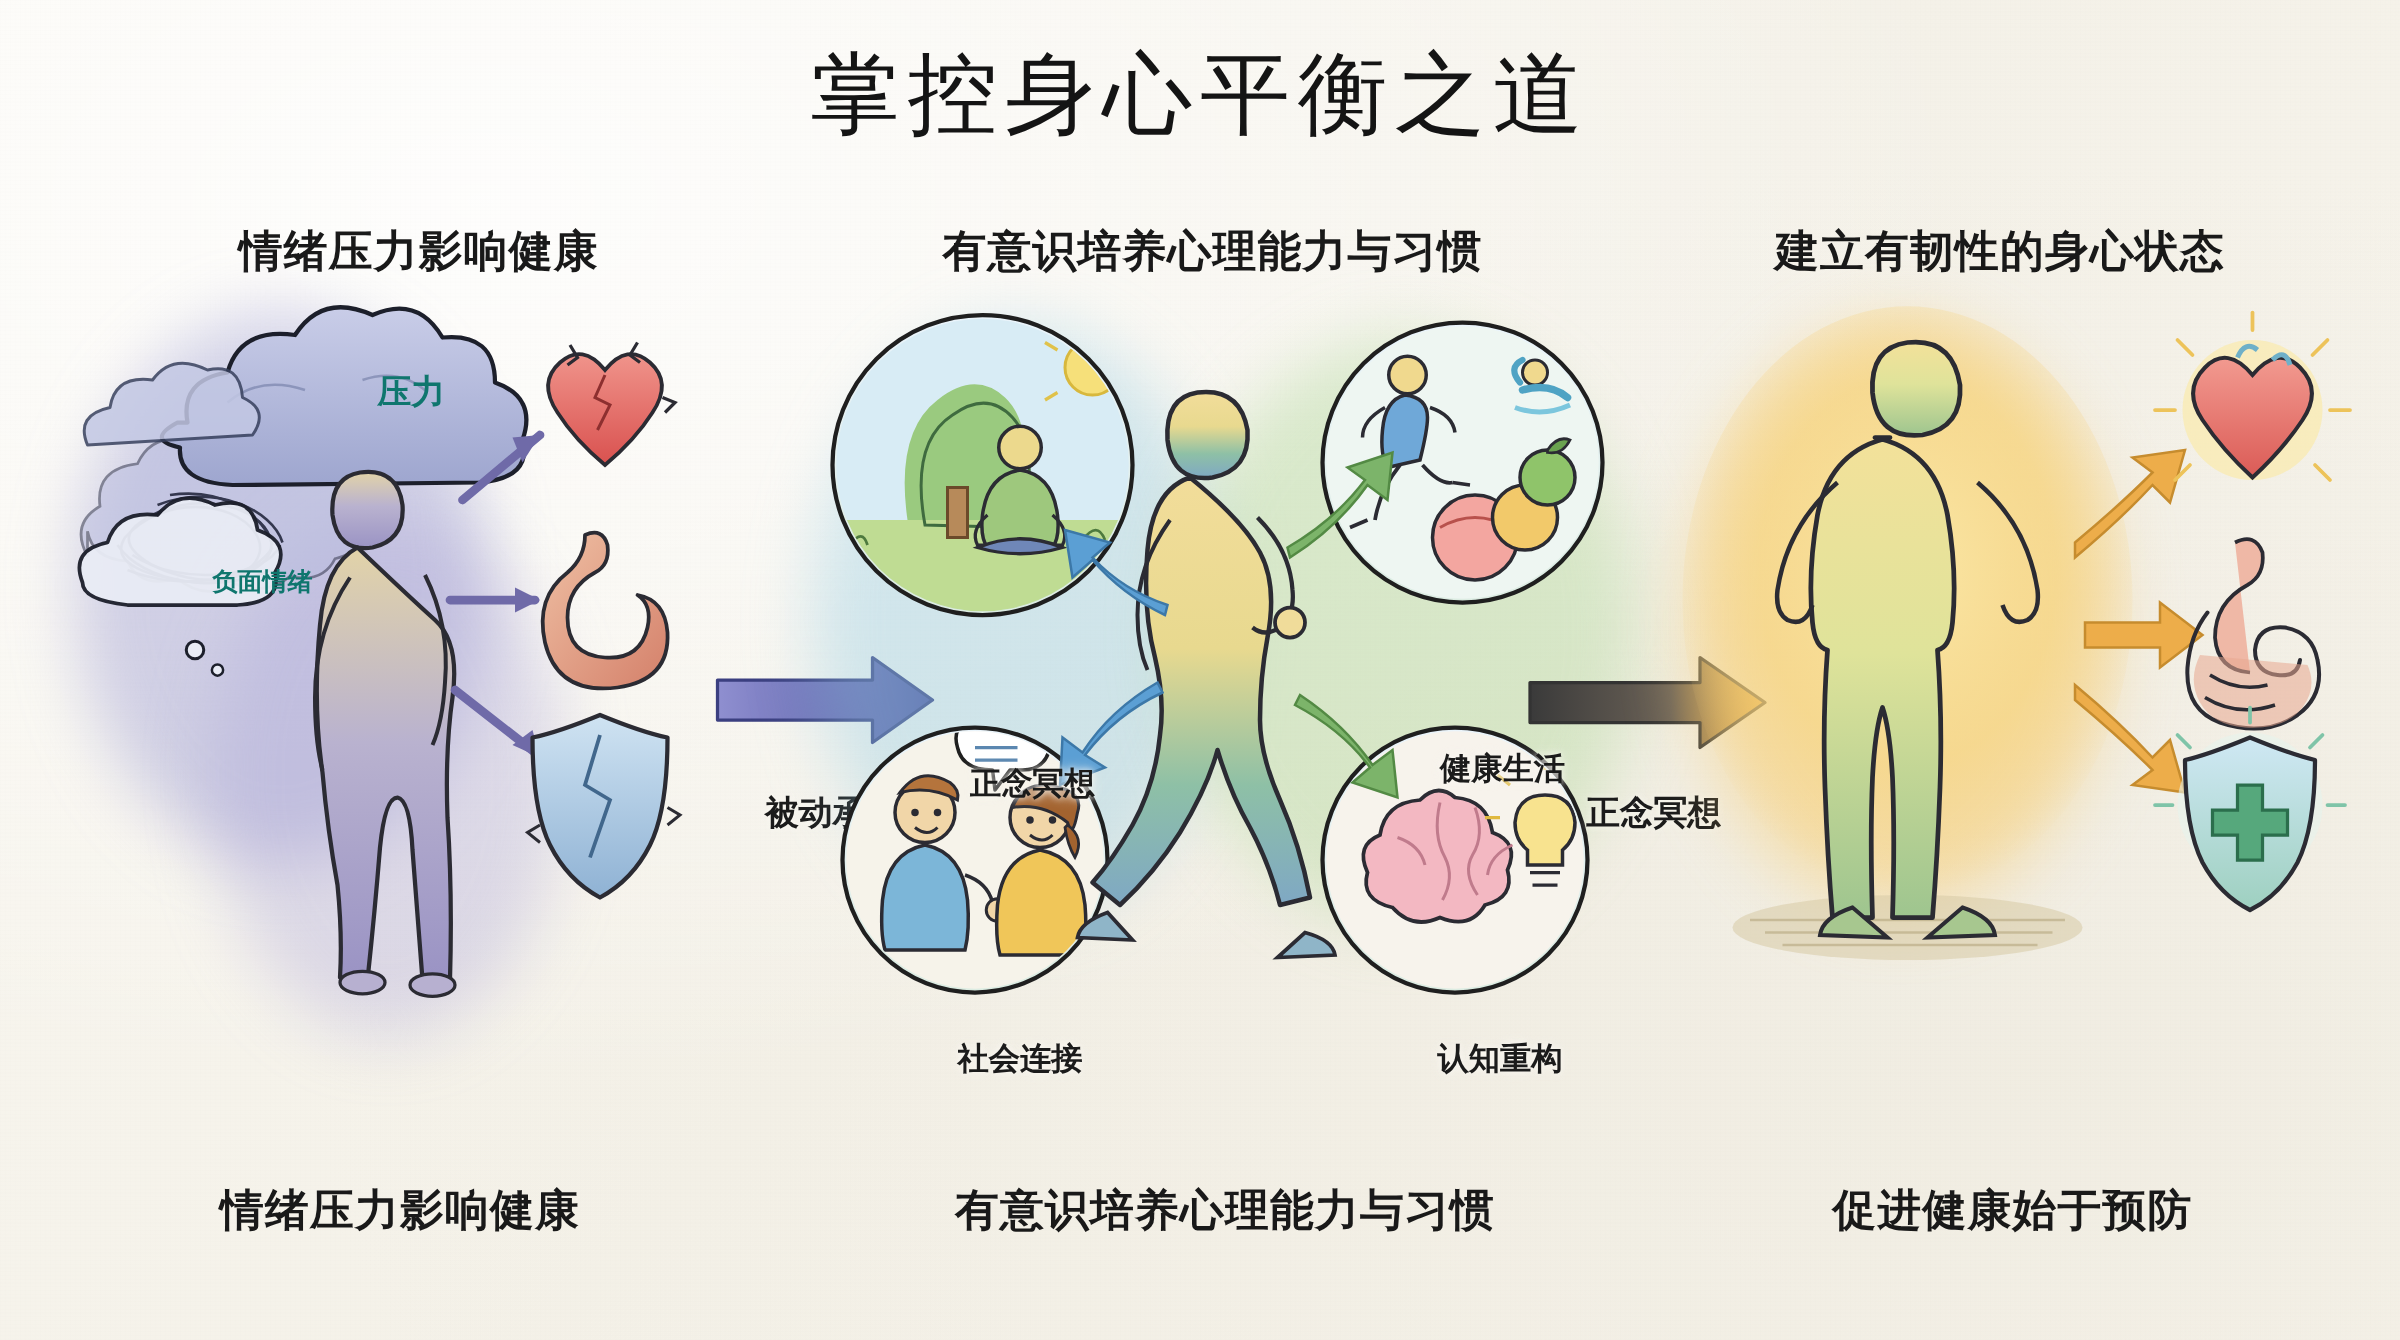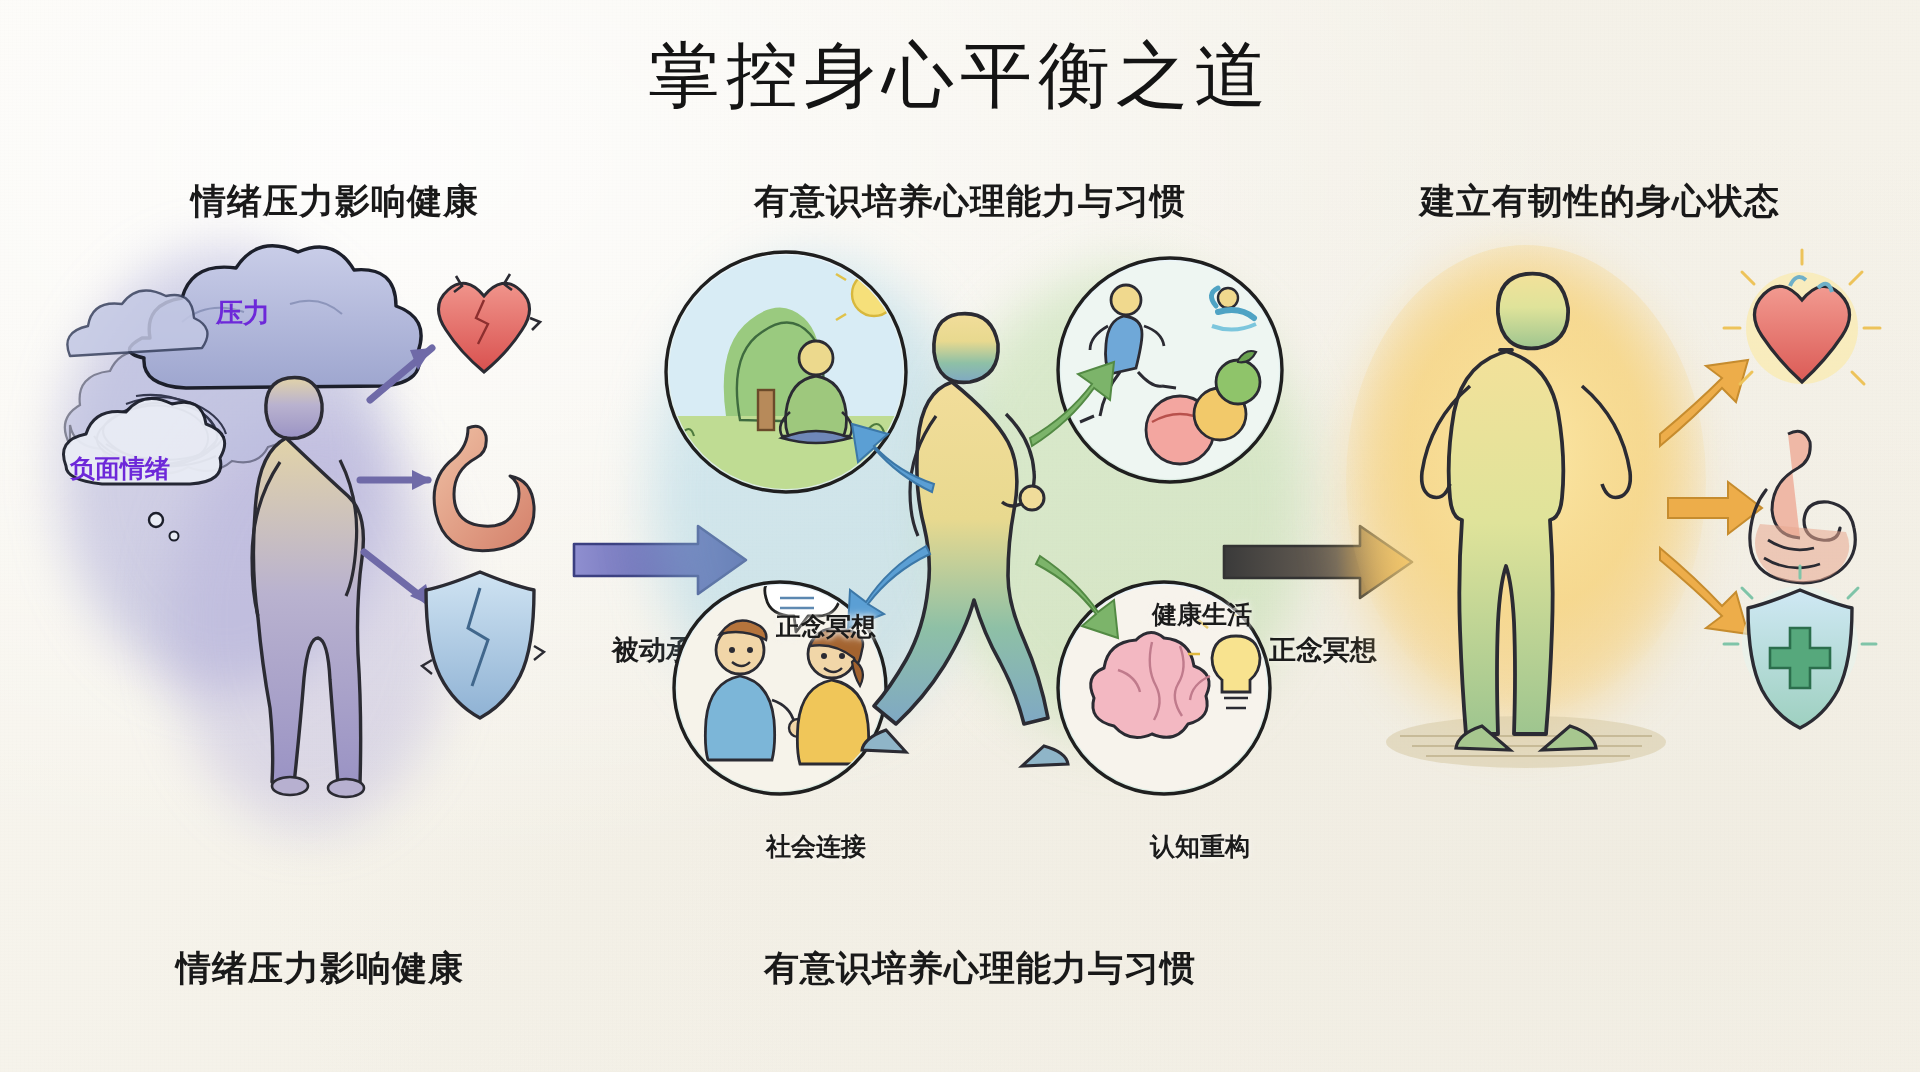--- a/index.html
+++ b/index.html
@@ -71,24 +71,24 @@
     position: absolute;
     text-align: right;
     font-size: 25px;
     font-weight: 700;
     color: #1b1b1b;
     font-family: "DejaVu Sans", "Liberation Sans", sans-serif;
     text-shadow: 0 0 5px rgba(250,248,242,.95), 0 0 10px rgba(250,248,242,.8);
   }
   .cloud-label {
     position: absolute;
-    text-align: left;
+    text-align: right;
     font-size: 27px;
     font-weight: 700;
-    color: #6d28d9;
+    color: #0f766e;
     font-family: "DejaVu Sans", "Liberation Sans", sans-serif;
   }
   .arrow-label {
     position: absolute;
     text-align: center;
     font-size: 27px;
     font-weight: 700;
     color: #1b1b1b;
     font-family: "DejaVu Sans", "Liberation Sans", sans-serif;
     text-shadow: 0 0 6px rgba(250,248,242,.9);
@@ -210,21 +210,21 @@
         <path d="M52 6 q34 14 54 18 q0 58 -14 86 q-14 28 -40 42 q-26 -14 -40 -42 q-14 -28 -14 -86 q20 -4 54 -18 z" fill="url(#gShield1)" stroke="#2b2b33" stroke-width="3.4" stroke-linejoin="round"></path>
         <path d="M52 22 l-12 40 l20 12 l-16 46" fill="none" stroke="#41678c" stroke-width="3"></path>
         <g stroke="#2b2b33" stroke-width="2.4" fill="none">
           <path d="M4 94 l-10 6 l10 8"></path>
           <path d="M106 80 l10 6 l-10 8"></path>
         </g>
       </g>
     </svg>
 
     <div class="cloud-label" style="left:176px; top:65px; width:140px;">压力</div>
-    <div class="cloud-label" style="left:30px; top:222px; width:180px; font-size:25px;">负面情绪</div>
+    <div class="cloud-label" style="left:30px; top:222px; width:180px; font-size:20px;">负面情绪</div>
   </div>
 
   <svg style="position:absolute; left:570px; top:520px;" width="190" height="110">
     <defs>
       <linearGradient id="gArr1" x1="0" y1="0" x2="1" y2="0">
         <stop offset="0%" stop-color="#8f8fd0"></stop>
         <stop offset="100%" stop-color="#4b4f9b"></stop>
       </linearGradient>
     </defs>
     <path d="M4 24 L128 24 L128 6 L176 40 L128 74 L128 56 L4 56 Z" fill="url(#gArr1)" stroke="#3b3f80" stroke-width="2.6" stroke-linejoin="round"></path>
@@ -515,13 +515,14 @@
             <path d="M-4 62 h-14"></path>
         </g>
         <path d="M58 8 q34 14 52 18 q0 54 -14 82 q-14 26 -38 38 q-24 -12 -38 -38 q-14 -28 -14 -82 q18 -4 52 -18 z" fill="url(#gShield2)" stroke="#2b2b33" stroke-width="3.4" stroke-linejoin="round"></path>
         <path d="M48 46 h20 v20 h20 v20 h-20 v20 h-20 v-20 h-20 v-20 h20 z" fill="#56a87c" stroke="#2b6e4c" stroke-width="2.6"></path>
       </g>
     </svg>
   </div>
 
   <div class="col-caption" style="left:40px; top:945px; width:560px;">情绪压力影响健康</div>
   <div class="col-caption" style="left:630px; top:945px; width:700px;">有意识培养心理能力与习惯</div>
+  <div class="col-caption" style="left:1330px; top:945px; width:560px;">促进健康始于预防</div>
 </div>
 
 </body></html>

